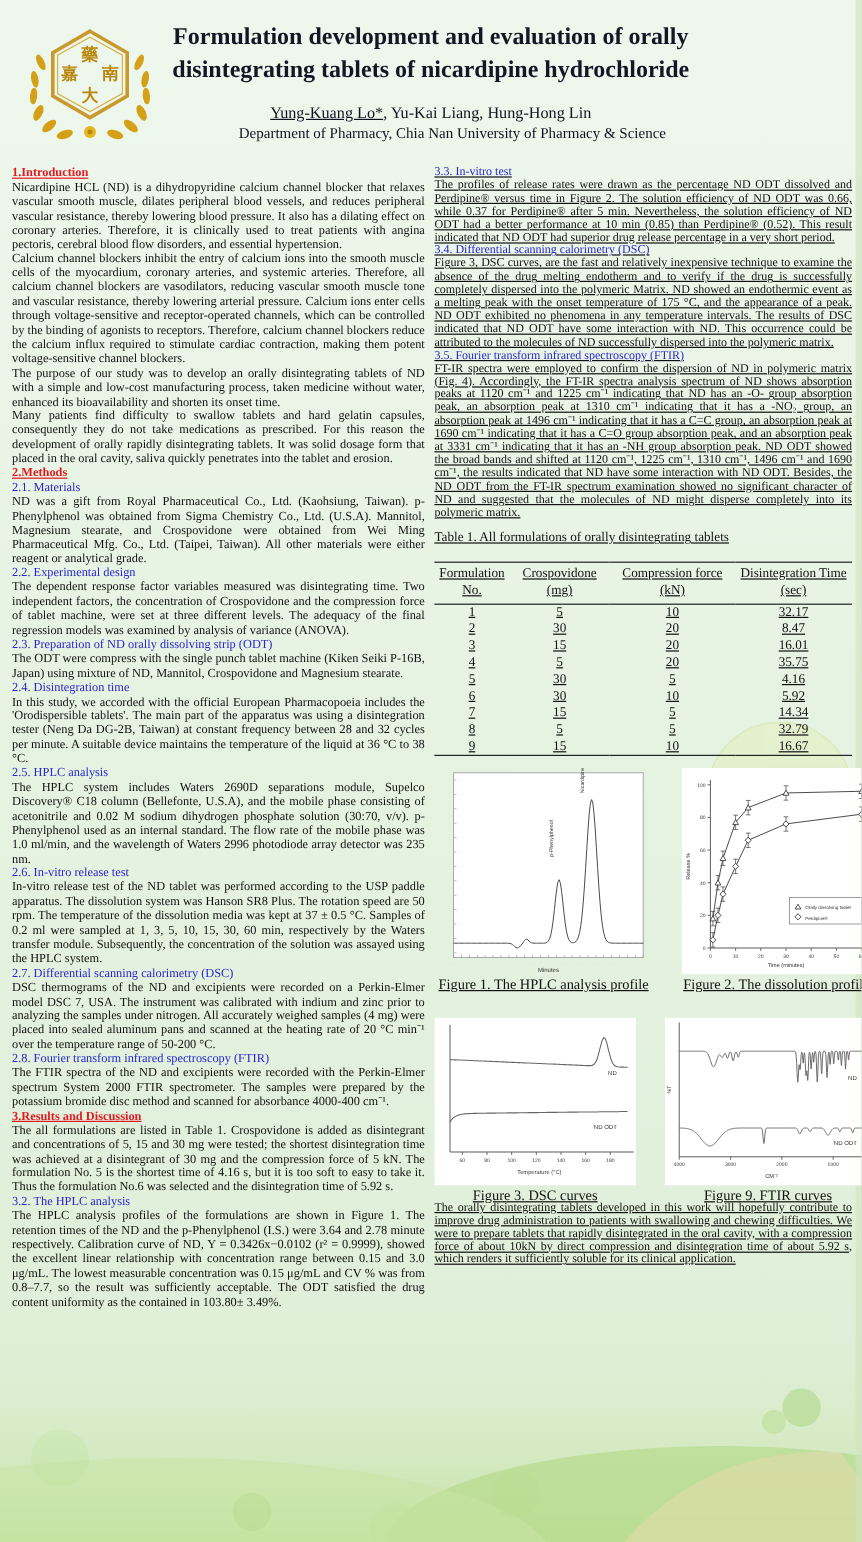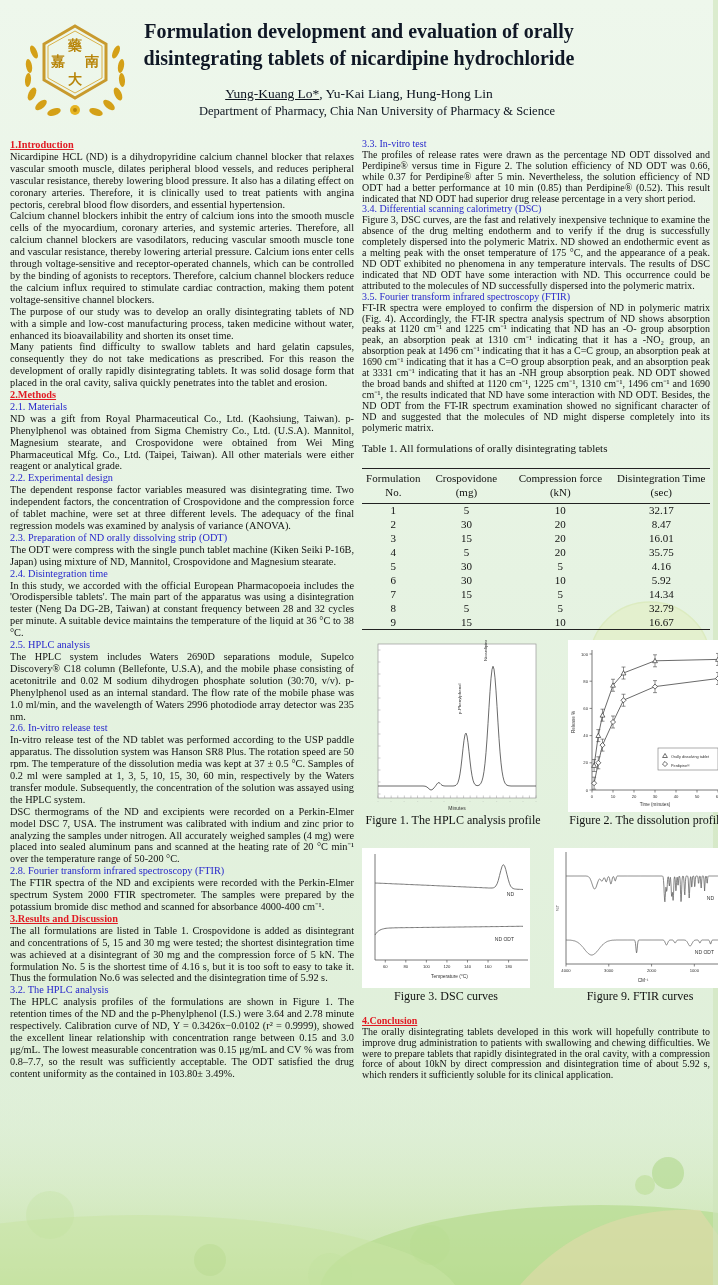--- a/index.html
+++ b/index.html
@@ -14,21 +14,21 @@
   
   .header{position:absolute;left:0;top:0;width:718px;text-align:center;}
   .logo{position:absolute;left:12px;top:10px;width:126px;height:122px;}
   .title{margin:18px auto 0;width:540px;font-size:20px;font-weight:bold;line-height:1.35;color:#101826;}
   .authors{margin-top:14px;font-size:13.5px;color:#0d1420;}
   .authors .u{text-decoration:underline;}
   .affil{margin-top:2px;font-size:12.5px;color:#0d1420;padding-left:36px;}
   
   .col{position:absolute;top:139px;text-align:justify;}
   .col-left{left:10px;width:344px;font-size:10.3px;line-height:11.9px;}
-  .col-right{left:362px;width:348px;font-size:10.0px;line-height:10.9px;}
+  .col-right{left:362px;width:348px;font-size:10.0px;line-height:10.9px;text-decoration:underline;}
   .h-red{color:#e11a22;font-weight:bold;text-decoration:underline;}
   .h-blue{color:#2727cc;}
   p.body{margin:0;}
   
   .tbl-caption{margin-top:10px;text-align:left;font-size:11px;}
   table.f-table{width:100%;border-collapse:collapse;margin-top:14px;font-size:11px;
     border-top:1.6px solid #222;border-bottom:1.6px solid #222;background:transparent;}
   table.f-table th{font-weight:normal;text-align:center;white-space:pre-line;
     border-bottom:1px solid #222;padding:3px 2px;line-height:1.25;}
   table.f-table td{text-align:center;padding:1.5px 2px;font-size:11px;}
@@ -113,20 +113,21 @@
     <div class="h-blue">2.2. Experimental design</div>
     <p class="body">The dependent response factor variables measured was disintegrating time. Two independent factors, the concentration of Crospovidone and the compression force of tablet machine, were set at three different levels. The adequacy of the final regression models was examined by analysis of variance (ANOVA).</p>
     <div class="h-blue">2.3. Preparation of ND orally dissolving strip (ODT)</div>
     <p class="body">The ODT were compress with the single punch tablet machine (Kiken Seiki P-16B, Japan) using mixture of ND, Mannitol, Crospovidone and Magnesium stearate.</p>
     <div class="h-blue">2.4. Disintegration time</div>
     <p class="body">In this study, we accorded with the official European Pharmacopoeia includes the 'Orodispersible tablets'. The main part of the apparatus was using a disintegration tester (Neng Da DG-2B, Taiwan) at constant frequency between 28 and 32 cycles per minute. A suitable device maintains the temperature of the liquid at 36 °C to 38 °C.</p>
     <div class="h-blue">2.5. HPLC analysis</div>
     <p class="body">The HPLC system includes Waters 2690D separations module, Supelco Discovery® C18 column (Bellefonte, U.S.A), and the mobile phase consisting of acetonitrile and 0.02 M sodium dihydrogen phosphate solution (30:70, v/v). p-Phenylphenol used as an internal standard. The flow rate of the mobile phase was 1.0 ml/min, and the wavelength of Waters 2996 photodiode array detector was 235 nm.</p>
     <div class="h-blue">2.6. In-vitro release test</div>
     <p class="body">In-vitro release test of the ND tablet was performed according to the USP paddle apparatus. The dissolution system was Hanson SR8 Plus. The rotation speed are 50 rpm. The temperature of the dissolution media was kept at 37 ± 0.5 °C. Samples of 0.2 ml were sampled at 1, 3, 5, 10, 15, 30, 60 min, respectively by the Waters transfer module. Subsequently, the concentration of the solution was assayed using the HPLC system.</p>
+    <div class="h-blue">2.7. Differential scanning calorimetry (DSC)</div>
     <p class="body">DSC thermograms of the ND and excipients were recorded on a Perkin-Elmer model DSC 7, USA. The instrument was calibrated with indium and zinc prior to analyzing the samples under nitrogen. All accurately weighed samples (4 mg) were placed into sealed aluminum pans and scanned at the heating rate of 20 °C min⁻¹ over the temperature range of 50-200 °C.</p>
     <div class="h-blue">2.8. Fourier transform infrared spectroscopy (FTIR)</div>
     <p class="body">The FTIR spectra of the ND and excipients were recorded with the Perkin-Elmer spectrum System 2000 FTIR spectrometer. The samples were prepared by the potassium bromide disc method and scanned for absorbance 4000-400 cm⁻¹.</p>
     <div class="h-red">3.Results and Discussion</div>
     <p class="body">The all formulations are listed in Table 1. Crospovidone is added as disintegrant and concentrations of 5, 15 and 30 mg were tested; the shortest disintegration time was achieved at a disintegrant of  30 mg and the compression force of  5 kN. The formulation No. 5 is the shortest time of 4.16 s,  but it is too soft to easy to take it. Thus the formulation No.6 was selected and the disintegration time of 5.92 s.</p>
     <div class="h-blue">3.2. The HPLC analysis</div>
     <p class="body">The HPLC analysis profiles of the formulations are shown in Figure 1. The retention times of the ND and the p-Phenylphenol (I.S.) were 3.64 and 2.78 minute respectively. Calibration curve of ND, Y = 0.3426x−0.0102 (r² = 0.9999), showed the excellent linear relationship with concentration range between 0.15 and 3.0 μg/mL. The lowest measurable concentration was 0.15 μg/mL and CV % was from 0.8–7.7, so the result was sufficiently acceptable. The ODT satisfied the drug content uniformity as the contained in 103.80± 3.49%.</p>
   </div>
 
   <div class="col col-right">
@@ -417,16 +418,15 @@
             <text x="5" y="60" font-size="4.4" fill="#333" font-family="Liberation Sans, sans-serif" text-anchor="middle" transform="rotate(-90 5 60)">%T</text>
             <path d="M 12.0,28.0 L 12.3,28.0 L 12.7,28.0 L 13.0,28.0 L 13.4,28.0 L 13.7,28.0 L 14.1,28.0 L 14.4,28.0 L 14.7,28.0 L 15.1,28.0 L 15.4,28.0 L 15.8,28.0 L 16.1,28.0 L 16.4,28.0 L 16.8,28.0 L 17.1,28.0 L 17.5,28.0 L 17.8,28.0 L 18.2,28.0 L 18.5,28.0 L 18.8,28.0 L 19.2,28.0 L 19.5,28.0 L 19.9,28.0 L 20.2,28.0 L 20.6,28.0 L 20.9,28.0 L 21.2,28.0 L 21.6,28.0 L 21.9,28.0 L 22.3,28.0 L 22.6,28.0 L 23.0,28.0 L 23.3,28.0 L 23.6,28.0 L 24.0,28.0 L 24.3,28.0 L 24.7,28.0 L 25.0,28.0 L 25.3,28.0 L 25.7,28.0 L 26.0,28.0 L 26.4,28.0 L 26.7,28.0 L 27.1,28.0 L 27.4,28.0 L 27.7,28.0 L 28.1,28.0 L 28.4,28.0 L 28.8,28.0 L 29.1,28.0 L 29.5,28.0 L 29.8,28.0 L 30.1,28.0 L 30.5,28.0 L 30.8,28.0 L 31.2,28.0 L 31.5,28.0 L 31.8,28.0 L 32.2,28.1 L 32.5,28.1 L 32.9,28.1 L 33.2,28.2 L 33.6,28.3 L 33.9,28.4 L 34.2,28.6 L 34.6,28.8 L 34.9,29.1 L 35.3,29.5 L 35.6,29.9 L 36.0,30.5 L 36.3,31.2 L 36.6,31.9 L 37.0,32.8 L 37.3,33.7 L 37.7,34.7 L 38.0,35.8 L 38.4,36.8 L 38.7,37.8 L 39.0,38.7 L 39.4,39.6 L 39.7,40.2 L 40.1,40.7 L 40.4,41.0 L 40.7,41.0 L 41.1,40.8 L 41.4,40.4 L 41.8,39.7 L 42.1,39.0 L 42.5,38.1 L 42.8,37.1 L 43.1,36.0 L 43.5,35.0 L 43.8,34.0 L 44.2,33.1 L 44.5,32.3 L 44.9,31.6 L 45.2,31.2 L 45.5,30.9 L 45.9,31.0 L 46.2,31.3 L 46.6,31.7 L 46.9,32.3 L 47.2,32.8 L 47.6,33.1 L 47.9,33.2 L 48.3,33.0 L 48.6,32.4 L 49.0,31.7 L 49.3,30.9 L 49.6,30.2 L 50.0,29.8 L 50.3,29.7 L 50.7,30.1 L 51.0,31.0 L 51.4,32.1 L 51.7,33.2 L 52.0,33.9 L 52.4,33.9 L 52.7,33.2 L 53.1,32.0 L 53.4,30.7 L 53.8,29.6 L 54.1,28.9 L 54.4,28.6 L 54.8,28.8 L 55.1,29.3 L 55.5,30.4 L 55.8,32.0 L 56.1,33.7 L 56.5,35.2 L 56.8,36.0 L 57.2,35.7 L 57.5,34.5 L 57.9,32.9 L 58.2,31.2 L 58.5,29.8 L 58.9,29.0 L 59.2,28.6 L 59.6,28.7 L 59.9,29.3 L 60.3,30.4 L 60.6,31.7 L 60.9,32.7 L 61.3,33.0 L 61.6,32.3 L 62.0,31.0 L 62.3,29.8 L 62.6,28.8 L 63.0,28.3 L 63.3,28.1 L 63.7,28.0 L 64.0,28.0 L 64.4,28.0 L 64.7,28.0 L 65.0,28.0 L 65.4,28.0 L 65.7,28.0 L 66.1,28.0 L 66.4,28.0 L 66.8,28.0 L 67.1,28.0 L 67.4,28.0 L 67.8,28.0 L 68.1,28.0 L 68.5,28.0 L 68.8,28.0 L 69.2,28.0 L 69.5,28.0 L 69.8,28.0 L 70.2,28.0 L 70.5,28.0 L 70.9,28.0 L 71.2,28.0 L 71.5,28.0 L 71.9,28.0 L 72.2,28.0 L 72.6,28.0 L 72.9,28.0 L 73.3,28.0 L 73.6,28.0 L 73.9,28.0 L 74.3,28.0 L 74.6,28.0 L 75.0,28.0 L 75.3,28.0 L 75.7,28.0 L 76.0,28.0 L 76.3,28.0 L 76.7,28.0 L 77.0,28.0 L 77.4,28.0 L 77.7,28.0 L 78.0,28.0 L 78.4,28.0 L 78.7,28.0 L 79.1,28.0 L 79.4,28.0 L 79.8,28.0 L 80.1,28.0 L 80.4,28.0 L 80.8,28.0 L 81.1,28.0 L 81.5,28.0 L 81.8,28.0 L 82.2,28.0 L 82.5,28.0 L 82.8,28.0 L 83.2,28.0 L 83.5,28.0 L 83.9,28.0 L 84.2,28.0 L 84.6,28.0 L 84.9,28.0 L 85.2,28.0 L 85.6,28.0 L 85.9,28.0 L 86.3,28.0 L 86.6,28.0 L 86.9,28.0 L 87.3,28.0 L 87.6,28.0 L 88.0,28.0 L 88.3,28.0 L 88.7,28.0 L 89.0,28.0 L 89.3,28.0 L 89.7,28.0 L 90.0,28.0 L 90.4,28.0 L 90.7,28.0 L 91.1,28.0 L 91.4,28.0 L 91.7,28.0 L 92.1,28.0 L 92.4,28.0 L 92.8,28.0 L 93.1,28.0 L 93.4,28.0 L 93.8,28.0 L 94.1,28.0 L 94.5,28.0 L 94.8,28.0 L 95.2,28.0 L 95.5,28.0 L 95.8,28.0 L 96.2,28.0 L 96.5,28.0 L 96.9,28.0 L 97.2,28.0 L 97.6,28.0 L 97.9,28.0 L 98.2,28.0 L 98.6,28.0 L 98.9,28.0 L 99.3,28.0 L 99.6,28.0 L 100.0,28.0 L 100.3,28.0 L 100.6,28.0 L 101.0,28.0 L 101.3,28.0 L 101.7,28.0 L 102.0,28.0 L 102.3,28.0 L 102.7,28.0 L 103.0,28.0 L 103.4,28.0 L 103.7,28.0 L 104.1,28.0 L 104.4,28.0 L 104.7,28.0 L 105.1,28.0 L 105.4,28.0 L 105.8,28.0 L 106.1,28.0 L 106.5,28.0 L 106.8,28.0 L 107.1,28.0 L 107.5,28.0 L 107.8,28.0 L 108.2,28.0 L 108.5,28.1 L 108.8,28.4 L 109.2,29.5 L 109.5,32.5 L 109.9,38.1 L 110.2,45.7 L 110.6,52.2 L 110.9,53.8 L 111.2,49.6 L 111.6,43.0 L 111.9,39.2 L 112.3,40.6 L 112.6,43.4 L 113.0,41.9 L 113.3,36.4 L 113.6,31.3 L 114.0,28.9 L 114.3,28.8 L 114.7,31.3 L 115.0,35.8 L 115.4,38.0 L 115.7,34.7 L 116.0,30.5 L 116.4,29.3 L 116.7,31.8 L 117.1,38.1 L 117.4,45.7 L 117.7,48.4 L 118.1,45.4 L 118.4,44.4 L 118.8,49.1 L 119.1,52.4 L 119.5,47.3 L 119.8,37.9 L 120.1,31.3 L 120.5,28.8 L 120.8,29.0 L 121.2,31.9 L 121.5,37.9 L 121.9,42.8 L 122.2,40.9 L 122.5,34.7 L 122.9,30.1 L 123.2,29.2 L 123.6,32.1 L 123.9,37.1 L 124.2,37.1 L 124.6,32.1 L 124.9,28.9 L 125.3,28.1 L 125.6,28.5 L 126.0,30.5 L 126.3,36.4 L 126.6,46.4 L 127.0,53.6 L 127.3,50.9 L 127.7,41.2 L 128.0,32.8 L 128.4,29.1 L 128.7,28.2 L 129.0,28.1 L 129.4,28.4 L 129.7,30.1 L 130.1,35.5 L 130.4,43.5 L 130.8,46.9 L 131.1,41.6 L 131.4,33.8 L 131.8,29.4 L 132.1,28.2 L 132.5,28.0 L 132.8,28.0 L 133.1,28.0 L 133.5,28.1 L 133.8,28.6 L 134.2,31.0 L 134.5,37.0 L 134.9,45.6 L 135.2,50.0 L 135.5,45.6 L 135.9,37.0 L 136.2,31.0 L 136.6,28.7 L 136.9,29.1 L 137.3,32.9 L 137.6,38.9 L 137.9,38.9 L 138.3,32.9 L 138.6,29.0 L 139.0,28.1 L 139.3,28.0 L 139.6,28.2 L 140.0,29.5 L 140.3,33.9 L 140.7,38.7 L 141.0,36.8 L 141.4,31.3 L 141.7,28.6 L 142.0,28.0 L 142.4,28.0 L 142.7,28.0 L 143.1,28.0 L 143.4,28.1 L 143.8,28.7 L 144.1,31.3 L 144.4,35.2 L 144.8,35.2 L 145.1,31.3 L 145.5,28.7 L 145.8,28.1 L 146.2,28.3 L 146.5,30.5 L 146.8,36.1 L 147.2,40.0 L 147.5,36.1 L 147.9,30.5 L 148.2,28.3 L 148.5,28.0 L 148.9,28.0 L 149.2,28.0 L 149.6,28.4 L 149.9,31.1 L 150.3,38.1 L 150.6,43.0 L 150.9,38.1 L 151.3,31.1 L 151.6,28.4 L 152.0,28.0 L 152.3,28.4 L 152.7,30.6 L 153.0,35.1 L 153.3,35.1 L 153.7,30.6 L 154.0,28.4 L 154.4,28.0 L 154.7,28.0 L 155.0,28.0 L 155.4,28.0 L 155.7,28.0 L 156.1,28.0 L 156.4,28.0 L 156.8,28.0 L 157.1,28.0 L 157.4,28.0 L 157.8,28.0 L 158.1,28.0 L 158.5,28.0 L 158.8,28.0 L 159.2,28.0 L 159.5,28.0 L 159.8,28.0 L 160.2,28.0 L 160.5,28.0 L 160.9,28.0 L 161.2,28.0 L 161.6,28.0 L 161.9,28.0 L 162.2,28.0 L 162.6,28.0 L 162.9,28.0 L 163.3,28.0 L 163.6,28.0 L 163.9,28.0 L 164.3,28.0 L 164.6,28.0 L 165.0,28.0 L 165.3,28.0 L 165.7,28.0 L 166.0,28.0" fill="none" stroke="#666" stroke-width="0.8"></path>
             <path d="M 12.0,92.0 L 12.3,92.0 L 12.7,92.0 L 13.0,92.0 L 13.4,92.1 L 13.7,92.1 L 14.1,92.1 L 14.4,92.1 L 14.7,92.1 L 15.1,92.1 L 15.4,92.1 L 15.8,92.2 L 16.1,92.2 L 16.4,92.2 L 16.8,92.2 L 17.1,92.3 L 17.5,92.3 L 17.8,92.4 L 18.2,92.4 L 18.5,92.5 L 18.8,92.5 L 19.2,92.6 L 19.5,92.7 L 19.9,92.8 L 20.2,92.8 L 20.6,92.9 L 20.9,93.1 L 21.2,93.2 L 21.6,93.3 L 21.9,93.4 L 22.3,93.6 L 22.6,93.8 L 23.0,93.9 L 23.3,94.1 L 23.6,94.3 L 24.0,94.6 L 24.3,94.8 L 24.7,95.0 L 25.0,95.3 L 25.3,95.6 L 25.7,95.9 L 26.0,96.2 L 26.4,96.5 L 26.7,96.8 L 27.1,97.2 L 27.4,97.5 L 27.7,97.9 L 28.1,98.3 L 28.4,98.7 L 28.8,99.1 L 29.1,99.5 L 29.5,99.9 L 29.8,100.4 L 30.1,100.8 L 30.5,101.2 L 30.8,101.6 L 31.2,102.1 L 31.5,102.5 L 31.8,102.9 L 32.2,103.3 L 32.5,103.7 L 32.9,104.1 L 33.2,104.4 L 33.6,104.8 L 33.9,105.1 L 34.2,105.4 L 34.6,105.7 L 34.9,106.0 L 35.3,106.2 L 35.6,106.4 L 36.0,106.6 L 36.3,106.7 L 36.6,106.9 L 37.0,106.9 L 37.3,107.0 L 37.7,107.0 L 38.0,107.0 L 38.4,106.9 L 38.7,106.9 L 39.0,106.7 L 39.4,106.6 L 39.7,106.4 L 40.1,106.2 L 40.4,106.0 L 40.7,105.7 L 41.1,105.4 L 41.4,105.1 L 41.8,104.8 L 42.1,104.4 L 42.5,104.1 L 42.8,103.7 L 43.1,103.3 L 43.5,102.9 L 43.8,102.5 L 44.2,102.1 L 44.5,101.6 L 44.9,101.2 L 45.2,100.8 L 45.5,100.4 L 45.9,99.9 L 46.2,99.5 L 46.6,99.1 L 46.9,98.7 L 47.2,98.3 L 47.6,97.9 L 47.9,97.5 L 48.3,97.2 L 48.6,96.8 L 49.0,96.5 L 49.3,96.2 L 49.6,95.9 L 50.0,95.6 L 50.3,95.3 L 50.7,95.0 L 51.0,94.8 L 51.4,94.6 L 51.7,94.3 L 52.0,94.1 L 52.4,93.9 L 52.7,93.8 L 53.1,93.6 L 53.4,93.4 L 53.8,93.3 L 54.1,93.2 L 54.4,93.1 L 54.8,92.9 L 55.1,92.8 L 55.5,92.8 L 55.8,92.7 L 56.1,92.6 L 56.5,92.5 L 56.8,92.5 L 57.2,92.4 L 57.5,92.4 L 57.9,92.3 L 58.2,92.3 L 58.5,92.2 L 58.9,92.2 L 59.2,92.2 L 59.6,92.2 L 59.9,92.1 L 60.3,92.1 L 60.6,92.1 L 60.9,92.1 L 61.3,92.1 L 61.6,92.1 L 62.0,92.1 L 62.3,92.0 L 62.6,92.0 L 63.0,92.0 L 63.3,92.0 L 63.7,92.0 L 64.0,92.0 L 64.4,92.0 L 64.7,92.0 L 65.0,92.0 L 65.4,92.0 L 65.7,92.0 L 66.1,92.0 L 66.4,92.0 L 66.8,92.0 L 67.1,92.0 L 67.4,92.0 L 67.8,92.0 L 68.1,92.0 L 68.5,92.0 L 68.8,92.0 L 69.2,92.0 L 69.5,92.0 L 69.8,92.0 L 70.2,92.0 L 70.5,92.0 L 70.9,92.0 L 71.2,92.0 L 71.5,92.0 L 71.9,92.0 L 72.2,92.0 L 72.6,92.0 L 72.9,92.0 L 73.3,92.0 L 73.6,92.0 L 73.9,92.0 L 74.3,92.0 L 74.6,92.0 L 75.0,92.0 L 75.3,92.0 L 75.7,92.0 L 76.0,92.0 L 76.3,92.0 L 76.7,92.0 L 77.0,92.0 L 77.4,92.0 L 77.7,92.0 L 78.0,92.0 L 78.4,92.0 L 78.7,92.0 L 79.1,92.0 L 79.4,92.0 L 79.8,92.0 L 80.1,92.0 L 80.4,92.1 L 80.8,92.4 L 81.1,93.4 L 81.5,95.5 L 81.8,98.9 L 82.2,102.7 L 82.5,104.9 L 82.8,104.1 L 83.2,100.9 L 83.5,97.1 L 83.9,94.2 L 84.2,92.8 L 84.6,92.2 L 84.9,92.0 L 85.2,92.0 L 85.6,92.0 L 85.9,92.0 L 86.3,92.0 L 86.6,92.0 L 86.9,92.0 L 87.3,92.0 L 87.6,92.0 L 88.0,92.0 L 88.3,92.0 L 88.7,92.0 L 89.0,92.0 L 89.3,92.0 L 89.7,92.0 L 90.0,92.0 L 90.4,92.0 L 90.7,92.0 L 91.1,92.0 L 91.4,92.0 L 91.7,92.0 L 92.1,92.0 L 92.4,92.0 L 92.8,92.0 L 93.1,92.0 L 93.4,92.0 L 93.8,92.0 L 94.1,92.0 L 94.5,92.0 L 94.8,92.0 L 95.2,92.0 L 95.5,92.0 L 95.8,92.0 L 96.2,92.0 L 96.5,92.0 L 96.9,92.0 L 97.2,92.0 L 97.6,92.0 L 97.9,92.0 L 98.2,92.0 L 98.6,92.0 L 98.9,92.0 L 99.3,92.0 L 99.6,92.0 L 100.0,92.0 L 100.3,92.0 L 100.6,92.0 L 101.0,92.0 L 101.3,92.0 L 101.7,92.0 L 102.0,92.0 L 102.3,92.0 L 102.7,92.0 L 103.0,92.0 L 103.4,92.0 L 103.7,92.0 L 104.1,92.0 L 104.4,92.0 L 104.7,92.0 L 105.1,92.0 L 105.4,92.0 L 105.8,92.0 L 106.1,92.0 L 106.5,92.0 L 106.8,92.0 L 107.1,92.0 L 107.5,92.0 L 107.8,92.0 L 108.2,92.0 L 108.5,92.0 L 108.8,92.0 L 109.2,92.1 L 109.5,92.2 L 109.9,92.4 L 110.2,92.8 L 110.6,93.3 L 110.9,94.0 L 111.2,94.8 L 111.6,95.7 L 111.9,96.4 L 112.3,96.9 L 112.6,97.0 L 113.0,96.7 L 113.3,96.1 L 113.6,95.2 L 114.0,94.4 L 114.3,93.6 L 114.7,93.0 L 115.0,92.6 L 115.4,92.3 L 115.7,92.2 L 116.0,92.1 L 116.4,92.0 L 116.7,92.0 L 117.1,92.0 L 117.4,92.0 L 117.7,92.0 L 118.1,92.0 L 118.4,92.1 L 118.8,92.1 L 119.1,92.3 L 119.5,92.7 L 119.8,93.2 L 120.1,93.8 L 120.5,94.5 L 120.8,94.9 L 121.2,95.0 L 121.5,94.7 L 121.9,94.1 L 122.2,93.5 L 122.5,92.9 L 122.9,92.5 L 123.2,92.2 L 123.6,92.1 L 123.9,92.0 L 124.2,92.0 L 124.6,92.0 L 124.9,92.0 L 125.3,92.0 L 125.6,92.0 L 126.0,92.0 L 126.3,92.0 L 126.6,92.0 L 127.0,92.0 L 127.3,92.0 L 127.7,92.0 L 128.0,92.0 L 128.4,92.0 L 128.7,92.0 L 129.0,92.0 L 129.4,92.0 L 129.7,92.0 L 130.1,92.0 L 130.4,92.1 L 130.8,92.1 L 131.1,92.2 L 131.4,92.3 L 131.8,92.5 L 132.1,92.7 L 132.5,93.1 L 132.8,93.4 L 133.1,93.9 L 133.5,94.5 L 133.8,95.1 L 134.2,95.7 L 134.5,96.4 L 134.9,96.9 L 135.2,97.4 L 135.5,97.8 L 135.9,98.0 L 136.2,98.0 L 136.6,97.8 L 136.9,97.4 L 137.3,96.9 L 137.6,96.4 L 137.9,95.7 L 138.3,95.1 L 138.6,94.5 L 139.0,93.9 L 139.3,93.4 L 139.6,93.1 L 140.0,92.7 L 140.3,92.5 L 140.7,92.3 L 141.0,92.2 L 141.4,92.1 L 141.7,92.1 L 142.0,92.0 L 142.4,92.0 L 142.7,92.0 L 143.1,92.0 L 143.4,92.0 L 143.8,92.1 L 144.1,92.2 L 144.4,92.5 L 144.8,93.1 L 145.1,93.8 L 145.5,94.6 L 145.8,95.0 L 146.2,94.8 L 146.5,94.2 L 146.8,93.4 L 147.2,92.7 L 147.5,92.3 L 147.9,92.1 L 148.2,92.0 L 148.5,92.0 L 148.9,92.0 L 149.2,92.0 L 149.6,92.0 L 149.9,92.0 L 150.3,92.0 L 150.6,92.0 L 150.9,92.0 L 151.3,92.0 L 151.6,92.0 L 152.0,92.0 L 152.3,92.0 L 152.7,92.0 L 153.0,92.0 L 153.3,92.0 L 153.7,92.0 L 154.0,92.0 L 154.4,92.0 L 154.7,92.1 L 155.0,92.3 L 155.4,92.9 L 155.7,93.8 L 156.1,95.0 L 156.4,95.9 L 156.8,95.9 L 157.1,95.0 L 157.4,93.8 L 157.8,92.9 L 158.1,92.3 L 158.5,92.1 L 158.8,92.0 L 159.2,92.0 L 159.5,92.0 L 159.8,92.0 L 160.2,92.0 L 160.5,92.0 L 160.9,92.0 L 161.2,92.0 L 161.6,92.0 L 161.9,92.0 L 162.2,92.0 L 162.6,92.0 L 162.9,92.0 L 163.3,92.0 L 163.6,92.0 L 163.9,92.0 L 164.3,92.0 L 164.6,92.0 L 165.0,92.0 L 165.3,92.0 L 165.7,92.0 L 166.0,92.0" fill="none" stroke="#666" stroke-width="0.8"></path>
             <text x="160" y="52" font-size="5" fill="#333" font-family="Liberation Sans, sans-serif" text-anchor="end">ND</text>
             <text x="160" y="106" font-size="5" fill="#333" font-family="Liberation Sans, sans-serif" text-anchor="end">ND ODT</text>
           </svg>
         <div class="fig-caption">Figure 9. FTIR curves</div>
       </div>
     </div>
 
-    <div class="h-red" style="margin-top:14px">4.Conclusion</div>
     <p class="body">The orally disintegrating tablets developed in this work will hopefully contribute to improve drug administration to patients with swallowing and chewing difficulties. We were to prepare tablets that rapidly disintegrated in the oral cavity, with a compression force of about 10kN by direct compression and disintegration time of about 5.92 s, which renders it sufficiently soluble for its clinical application.</p>
   </div>
 </div>
 
 </body></html>

